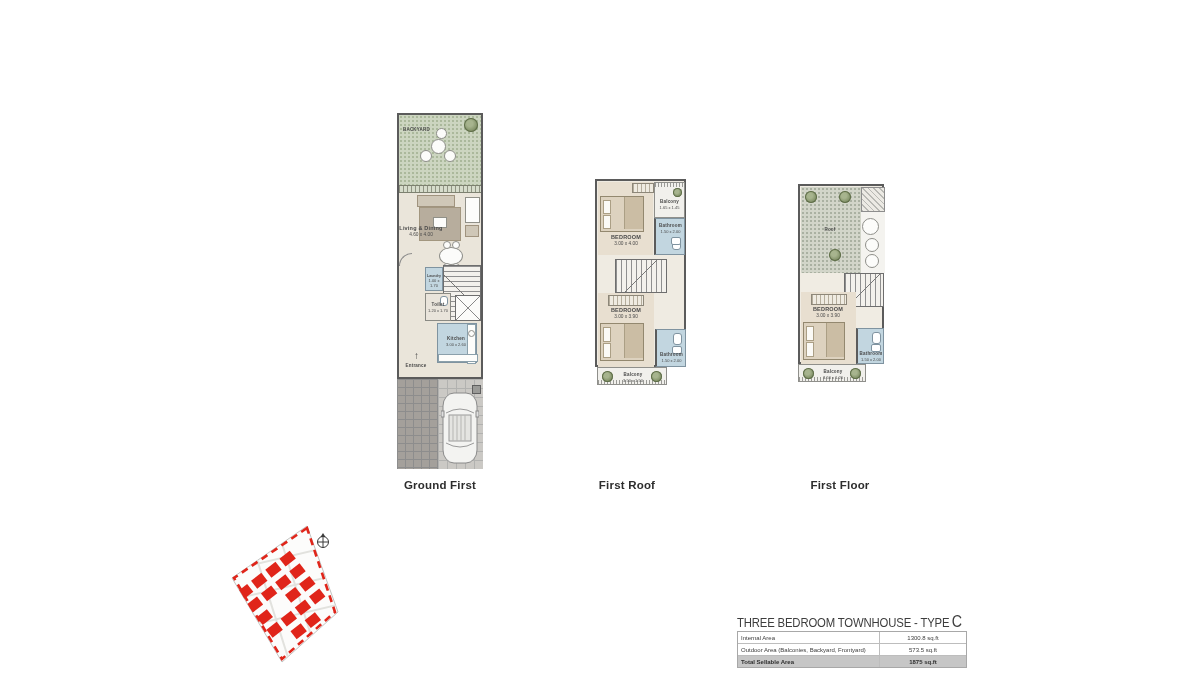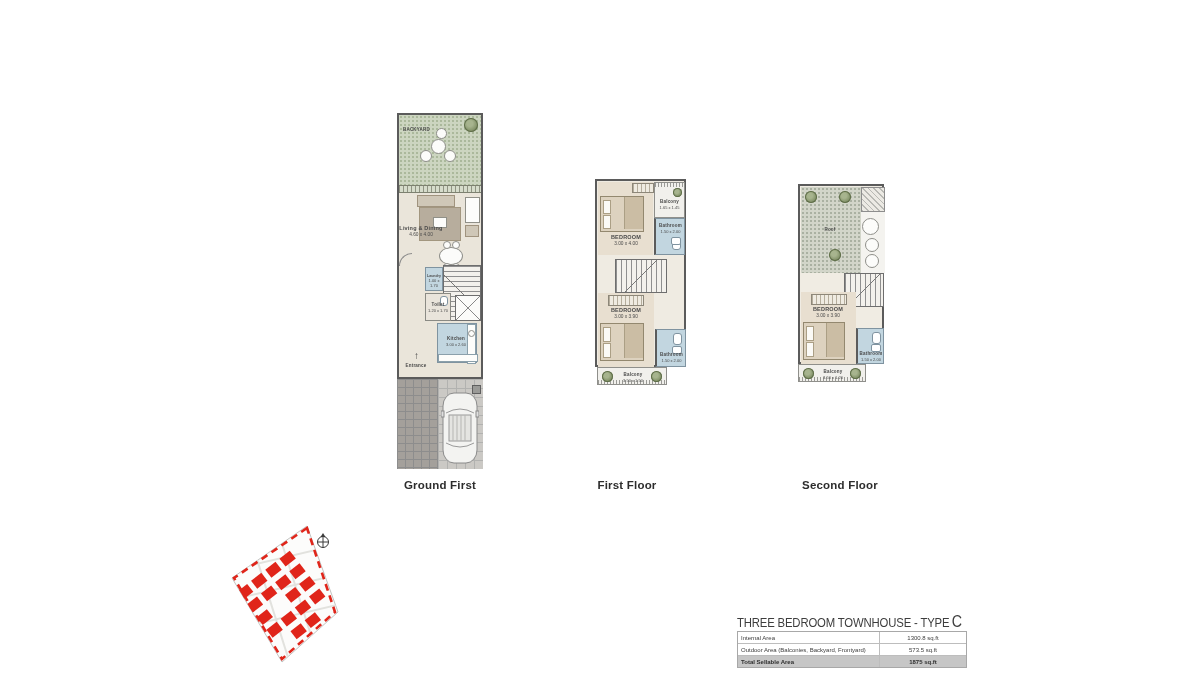--- a/index.html
+++ b/index.html
@@ -214,21 +214,21 @@
     <div class="abs balc" style="left:2px;top:188px;width:70px;height:18px;">
       <div class="abs rail" style="left:0;bottom:0;width:68px;height:4px;"></div>
       <div class="plant" style="left:4px;top:3px;width:11px;height:11px;"></div>
       <div class="plant" style="right:4px;top:3px;width:11px;height:11px;"></div>
       <div class="room-label" style="left:18px;top:4px;width:34px;">
         <div class="rname small">Balcony</div>
         <div class="rdims small">3.50 x 1.50</div>
       </div>
     </div>
   </div>
-  <div class="floor-caption" style="left:567px;top:479px;">First Floor</div>
+  <div class="floor-caption" style="left:567px;top:479px;">First Roof</div>
 
   <div class="plan" style="left:798px;top:184px;width:86px;height:200px;">
     <div class="abs built" style="left:0;top:0;width:86px;height:180px;background:#f0ece3;">
 
       <div class="abs rooftex" style="left:1px;top:1px;width:60px;height:86px;">
         <div class="plant" style="left:4px;top:4px;width:12px;height:12px;"></div>
         <div class="plant" style="left:38px;top:4px;width:12px;height:12px;"></div>
         <div class="plant" style="left:28px;top:62px;width:12px;height:12px;"></div>
         <div class="room-label" style="left:14px;top:40px;width:30px;">
           <div class="rname small">Roof</div>
@@ -269,21 +269,21 @@
     <div class="abs balc" style="left:0;top:180px;width:68px;height:18px;">
       <div class="abs rail" style="left:0;bottom:0;width:66px;height:4px;"></div>
       <div class="plant" style="left:4px;top:3px;width:11px;height:11px;"></div>
       <div class="plant" style="right:4px;top:3px;width:11px;height:11px;"></div>
       <div class="room-label" style="left:17px;top:4px;width:34px;">
         <div class="rname small">Balcony</div>
         <div class="rdims small">3.50 x 1.20</div>
       </div>
     </div>
   </div>
-  <div class="floor-caption" style="left:780px;top:479px;">Second Floor</div>
+  <div class="floor-caption" style="left:780px;top:479px;">First Floor</div>
 
   <svg style="position:absolute;left:222px;top:512px;" width="128" height="158" viewBox="0 0 128 158">
     <defs>
       <clipPath id="sp-clip">
           <polygon points="85,14 10,66 60,150 116,100"></polygon>
         </clipPath>
     </defs>
     <polygon points="85,14 10,66 60,150 116,100" fill="#fcfcfb" stroke="#c2c2c0" stroke-width="1"></polygon>
     <g clip-path="url(#sp-clip)">
       <g stroke="#e2e2de" stroke-width="2">

